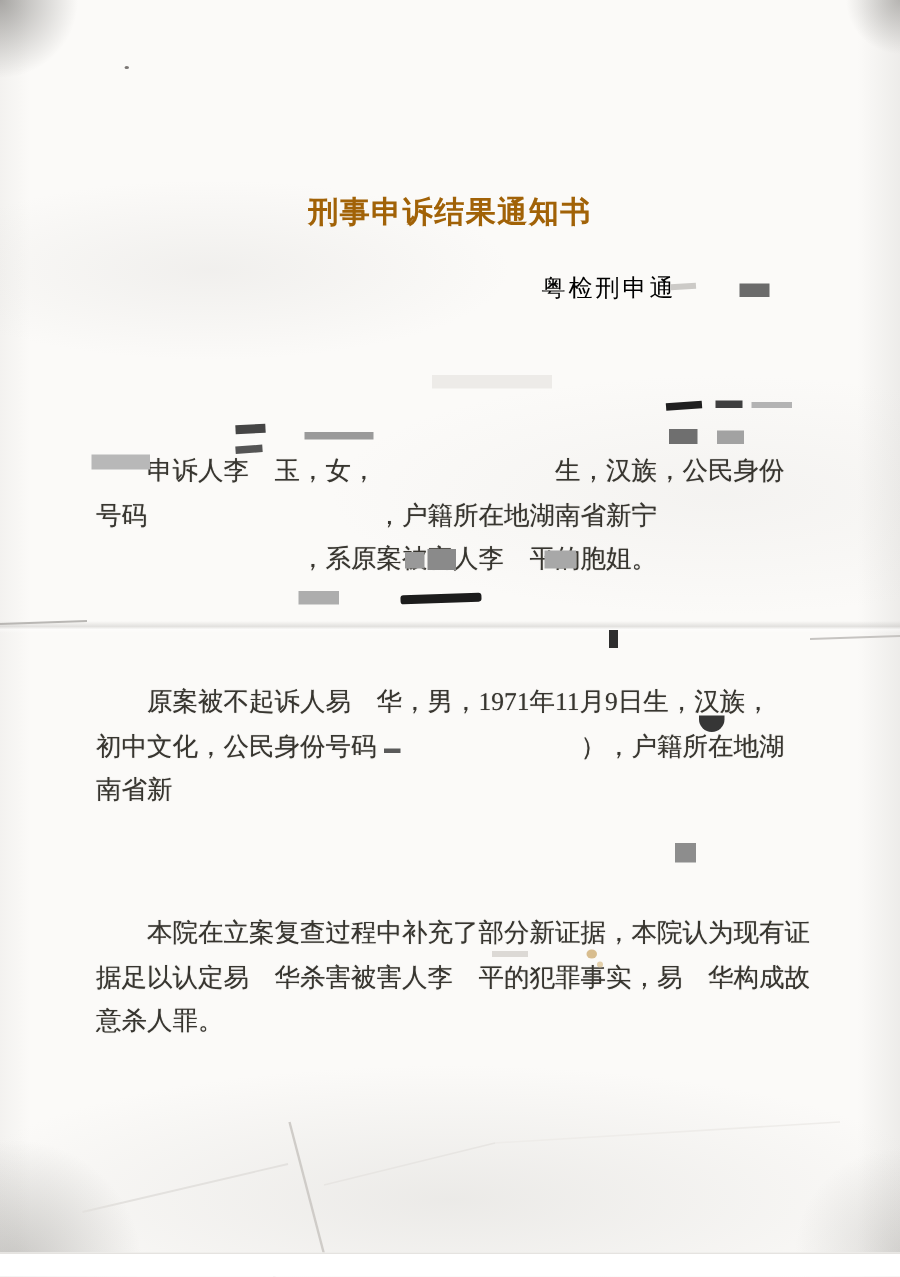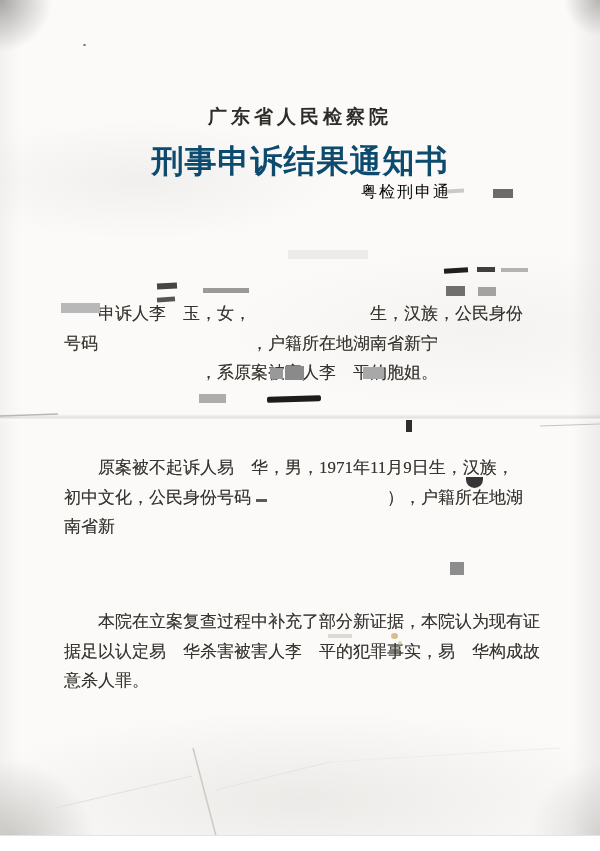--- a/index.html
+++ b/index.html
@@ -28,21 +28,21 @@
     position:absolute;left:0;top:414px;width:600px;height:8px;pointer-events:none;
     background:linear-gradient(to bottom, rgba(175,173,170,0), rgba(170,168,165,.38) 45%, rgba(255,255,255,.5) 70%, rgba(255,255,255,0));
     opacity:.8;
   }
   .bottom-strip{
     position:absolute;left:0;bottom:0;width:600px;height:15px;
     background:#ffffff;border-top:1px solid #e5e3e0;
   }
   h1,h2{margin:0;position:absolute;left:0;width:600px;text-align:center;color:#2e2c29;}
   h1{top:104px;font-size:19px;font-weight:600;letter-spacing:4px;}
-  h2{top:140px;font-size:32px;font-weight:700;letter-spacing:1px;color:#0c4a6e;}
+  h2{top:128px;font-size:20px;font-weight:700;letter-spacing:1px;color:#a16207;}
   .refline{
     position:absolute;left:361px;top:182px;
     font-size:16px;letter-spacing:2px;color:#000000;
   }
   .bodytext{
     position:absolute;left:60px;top:237px;width:492px;
     font-size:17px;line-height:29.2px;color:#37352f;
     white-space:pre-wrap;text-align:left;
     text-shadow:0 0 .6px rgba(55,53,47,.55);
   }
@@ -52,21 +52,20 @@
   svg.creases{position:absolute;left:0;top:0;pointer-events:none;}
 </style>
 </head>
 <body>
 
 <div class="photo">
 
   <div class="shade"></div>
   <div class="fold"></div>
 
-  <h1>广东省人民检察院</h1>
   <h2>刑事申诉结果通知书</h2>
 
   <div class="refline">
     <span>粤检刑申通</span>
   </div>
 
   <div class="bodytext">
     <p>　　申诉人李　玉，女，　　　　　　　生，汉族，公民身份
 号码　　　　　　　　　，户籍所在地湖南省新宁
 　　　　　　　　，系原案被害人李　平的胞姐。</p>

